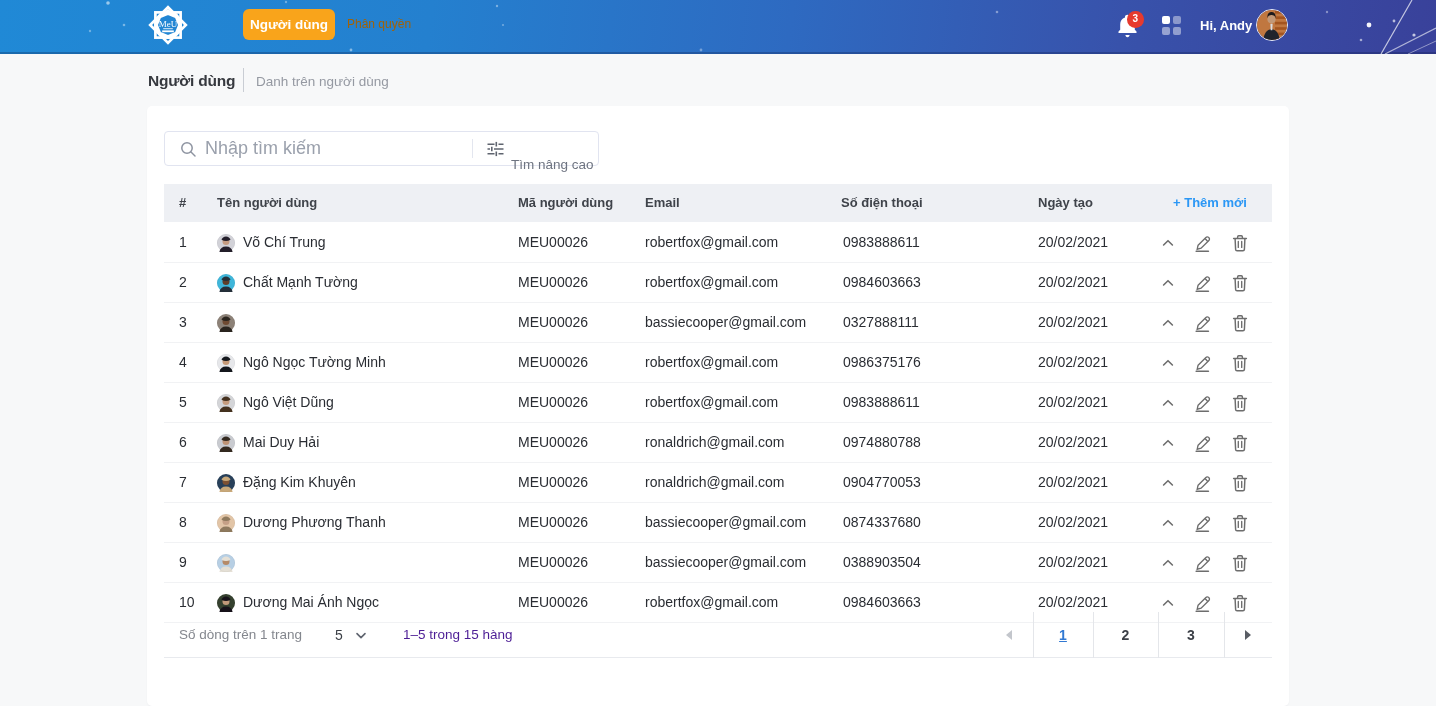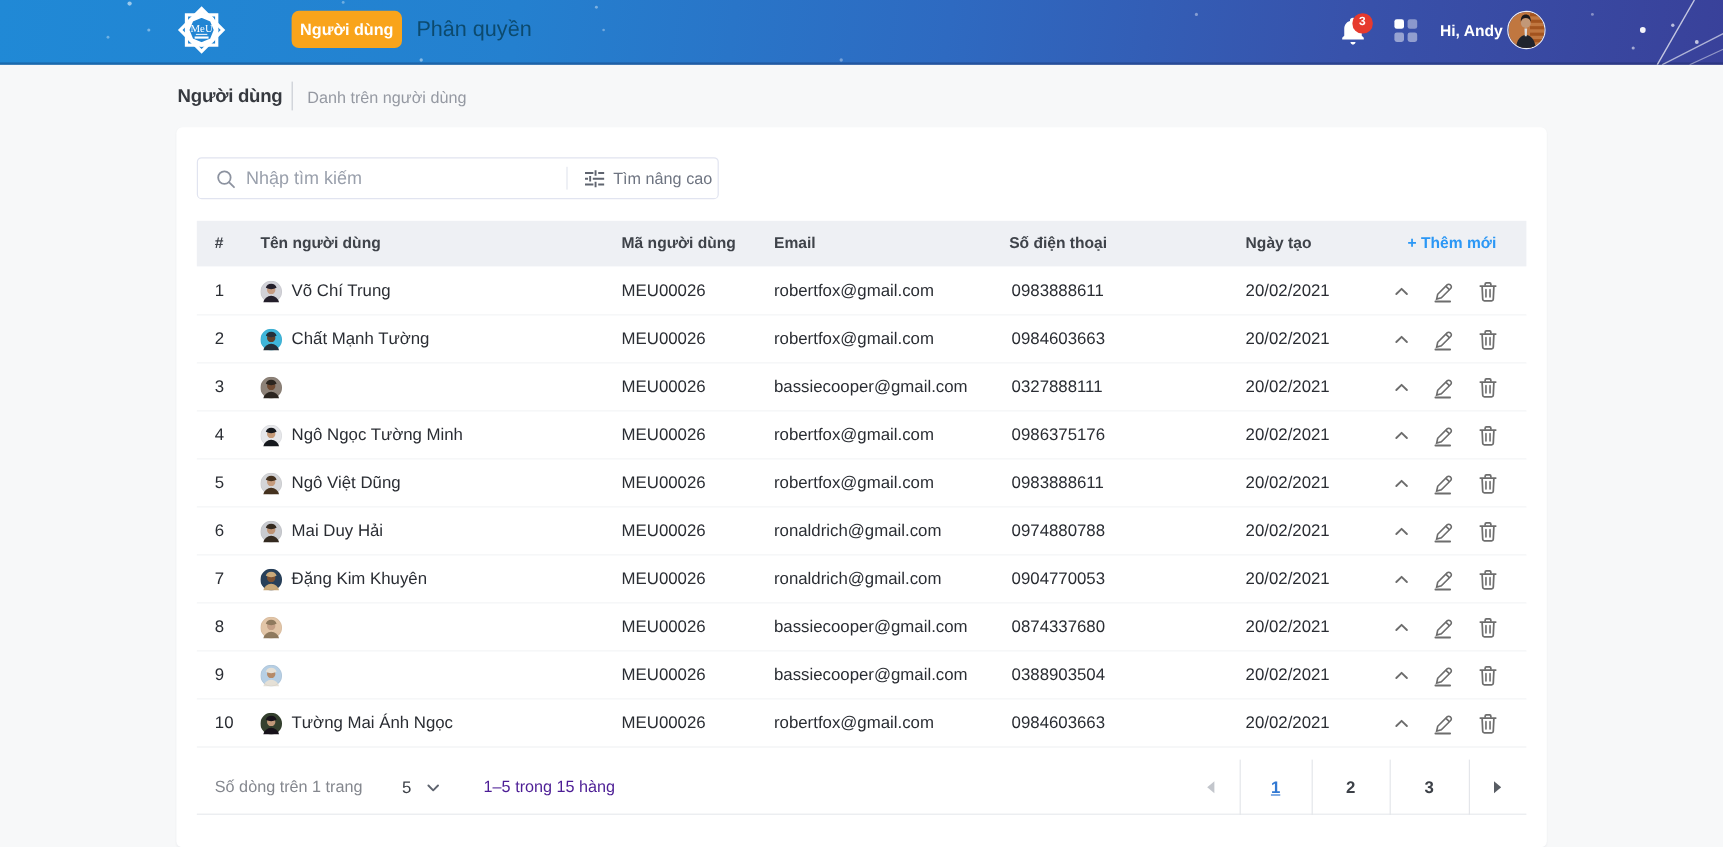--- a/index.html
+++ b/index.html
@@ -4,55 +4,55 @@
 *{margin:0;padding:0;box-sizing:border-box}
 html,body{width:1436px;height:706px;overflow:hidden}
 body{font-family:"Liberation Sans",sans-serif;background:#f7f8f9;position:relative}
 .header{position:absolute;left:0;top:0;width:1436px;height:54px;
 background:linear-gradient(97deg,#2089d6 0%,#2480cf 30%,#2e6ac1 55%,#3852ab 78%,#39419a 100%)}
 .hbot{position:absolute;left:0;top:51.5px;width:1436px;height:2.5px;background:rgba(11,25,70,.28)}
 .hdeco{position:absolute;left:0;top:0;width:1436px;height:54px;pointer-events:none}
 .logo{position:absolute;left:147px;top:4px}
 .navbtn{position:absolute;left:243px;top:9px;width:92px;height:31px;background:#f9a41b;border-radius:6px;
 color:#fff;font-size:13.5px;font-weight:bold;text-align:center;line-height:31px}
-.navlink{position:absolute;left:347px;top:9px;height:31px;color:#0c4a6e;font-size:18px;line-height:31px}
+.navlink{position:absolute;left:347px;top:9px;height:31px;color:#a16207;font-size:12px;line-height:31px}
 .bell{position:absolute;left:1118px;top:13px}
 .badge{position:absolute;left:1127px;top:11px;width:16.5px;height:16.5px;border-radius:50%;background:#e63a2e;
 color:#fff;font-size:10px;font-weight:bold;text-align:center;line-height:16.5px}
 .grid4{position:absolute;left:1162px;top:16px;width:18px;height:18px}
 .grid4 i{position:absolute;width:8px;height:8px;border-radius:2px;background:#fff}
 .hi{position:absolute;left:1200px;top:0;height:54px;line-height:52px;color:#fff;font-size:13px;font-weight:bold;letter-spacing:0}
 .huav{position:absolute;left:1256px;top:9px;width:32px;height:32px;border-radius:50%;overflow:hidden;border:1px solid rgba(255,255,255,.9)}
 .crumb1{position:absolute;left:148px;top:72px;font-size:15.5px;font-weight:bold;color:#36393f;letter-spacing:-.2px}
 .crumbsep{position:absolute;left:243px;top:68px;width:1px;height:24px;background:#c9cdd4}
 .crumb2{position:absolute;left:256px;top:74px;font-size:13.5px;color:#9599a2}
 .card{position:absolute;left:147px;top:106px;width:1142px;height:600px;background:#fff;border-radius:5px;box-shadow:0 1px 2px rgba(16,30,54,.04)}
 .search{position:absolute;left:164px;top:131px;width:435px;height:35px;border:1px solid #e1e4f0;border-radius:4px;background:#fff}
 .search .mag{position:absolute;left:15px;top:9px}
-.search .ph{position:absolute;left:40px;top:0;line-height:33px;font-size:15px;color:#9aa0ac}
+.search .ph{position:absolute;left:40px;top:0;line-height:33px;font-size:18px;color:#9aa0ac}
 .search .div{position:absolute;left:307px;top:7px;width:1px;height:19px;background:#e3e6ef}
 .search .tune{position:absolute;left:322px;top:9px}
-.search .adv{position:absolute;left:346px;top:0;line-height:33px;font-size:13.5px;color:#6e7481}
+.search .adv{position:absolute;left:346px;top:16px;line-height:33px;font-size:13.5px;color:#6e7481}
 .thead{position:absolute;left:164px;top:184px;width:1108px;height:38px;background:#eef0f4}
 .thead span{position:absolute;top:0;line-height:38px;font-size:13px;font-weight:bold;color:#3f434a}
 .th-add{color:#2b97f5 !important}
 .row{position:absolute;left:164px;width:1108px;height:40px;border-bottom:1px solid #f1f2f4;background:#fff}
 .row span{position:absolute;top:0;line-height:39px;font-size:14px;color:#2a2d33;white-space:nowrap}
 .c-num{left:15px}
 .c-av{left:53px;top:11px !important;line-height:0 !important}
 .c-name{left:79px}
 .c-code{left:354px}
 .c-email{left:481px}
 .c-phone{left:679px}
 .c-date{left:874px}
 .act{top:0;height:40px;display:flex;align-items:center}
 .a-up{left:998px}
 .a-edit{left:1030px}
 .a-del{left:1068px}
-.tfoot{position:absolute;left:164px;top:633px;width:1108px;height:46px;border-bottom:1px solid #e8eaee}
+.tfoot{position:absolute;left:164px;top:612px;width:1108px;height:46px;border-bottom:1px solid #e8eaee}
 .tfoot .lbl{position:absolute;top:0;line-height:46px;font-size:13.5px;color:#84878e;white-space:nowrap}
 .pgsep{position:absolute;top:0;width:1px;height:46px;background:#e4e6ea}
 .pg{position:absolute;top:0;line-height:46px;font-size:14px;font-weight:bold;color:#3c4047;text-align:center}
 </style></head>
 <body>
 <div class="header"></div>
 <div class="hbot"></div>
 <svg class="hdeco" width="1436" height="54">
 <circle cx="108" cy="3" r="1.8" fill="#fff" opacity=".55"></circle>
 <circle cx="90" cy="31" r="1.2" fill="#fff" opacity=".35"></circle>
@@ -391,20 +391,21 @@
 </div>
 <div class="row" style="top:503px">
 <span class="c-num">8</span>
 <span class="c-av"><svg width="18" height="18" viewBox="0 0 18 18">
         <circle cx="9" cy="9" r="9" fill="#e2c5a7"></circle>
         <circle cx="9" cy="7.6" r="3.5" fill="#c5a086"></circle>
         <path d="M9 2.4a4.8 4.8 0 0 1 4.5 3.4 9.4 9.4 0 0 1-9 0A4.8 4.8 0 0 1 9 2.4z" fill="#8f7a5e"></path>
         <path d="M2.4 18a6.7 6.7 0 0 1 13.2 0z" fill="#8f7a5e"></path>
         <circle cx="9" cy="9" r="8.75" fill="none" stroke="rgba(0,0,0,.08)" stroke-width="0.5"></circle>
       </svg></span>
+<span class="c-name">Dương Phương Thanh</span>
 <span class="c-code">MEU00026</span>
 <span class="c-email">bassiecooper@gmail.com</span>
 <span class="c-phone">0874337680</span>
 <span class="c-date">20/02/2021</span>
 <span class="act a-up">
       <svg width="12" height="12" viewBox="0 0 12 12">
         <path d="M1.6 8 6 3.7 10.4 8" fill="none" stroke="#6d6d6d" stroke-width="1.6" stroke-linecap="round" stroke-linejoin="round"></path>
       </svg>
     </span>
 <span class="act a-edit">
@@ -459,21 +460,21 @@
 </div>
 <div class="row" style="top:583px">
 <span class="c-num">10</span>
 <span class="c-av"><svg width="18" height="18" viewBox="0 0 18 18">
         <circle cx="9" cy="9" r="9" fill="#35412f"></circle>
         <circle cx="9" cy="7.6" r="3.5" fill="#c1997a"></circle>
         <path d="M9 2.4a4.8 4.8 0 0 1 4.5 3.4 9.4 9.4 0 0 1-9 0A4.8 4.8 0 0 1 9 2.4z" fill="#17121a"></path>
         <path d="M2.4 18a6.7 6.7 0 0 1 13.2 0z" fill="#17121a"></path>
         <circle cx="9" cy="9" r="8.75" fill="none" stroke="rgba(0,0,0,.08)" stroke-width="0.5"></circle>
       </svg></span>
-<span class="c-name">Tường Mai Ánh Ngọc</span>
+<span class="c-name">Dương Mai Ánh Ngọc</span>
 <span class="c-code">MEU00026</span>
 <span class="c-email">robertfox@gmail.com</span>
 <span class="c-phone">0984603663</span>
 <span class="c-date">20/02/2021</span>
 <span class="act a-up">
       <svg width="12" height="12" viewBox="0 0 12 12">
         <path d="M1.6 8 6 3.7 10.4 8" fill="none" stroke="#6d6d6d" stroke-width="1.6" stroke-linecap="round" stroke-linejoin="round"></path>
       </svg>
     </span>
 <span class="act a-edit">

